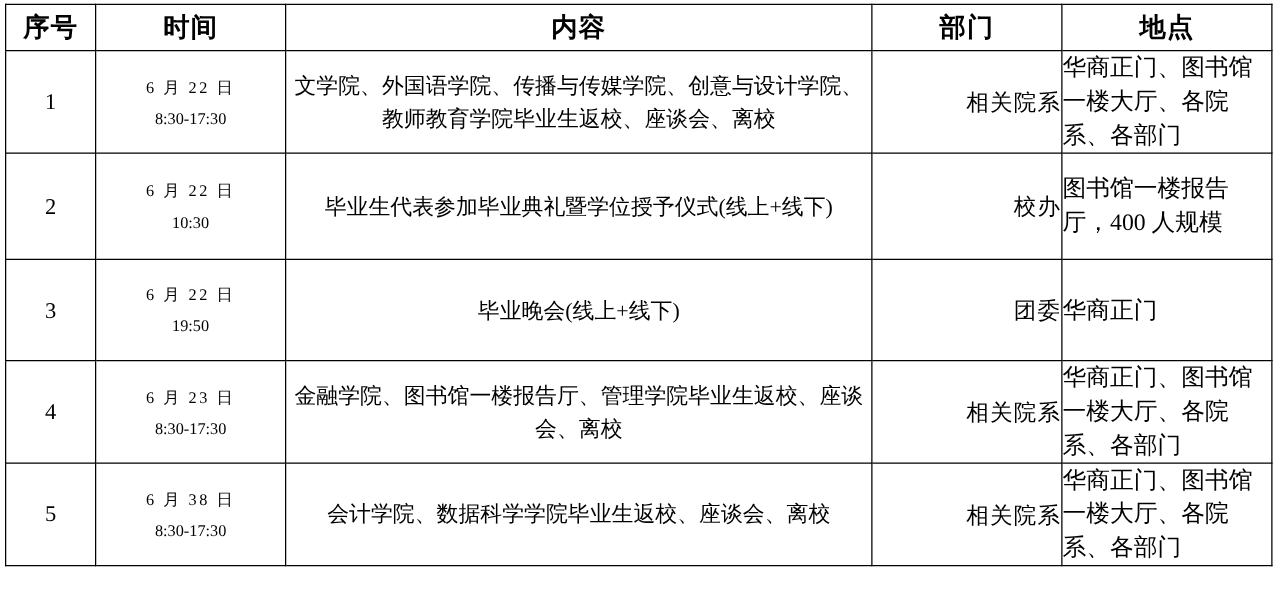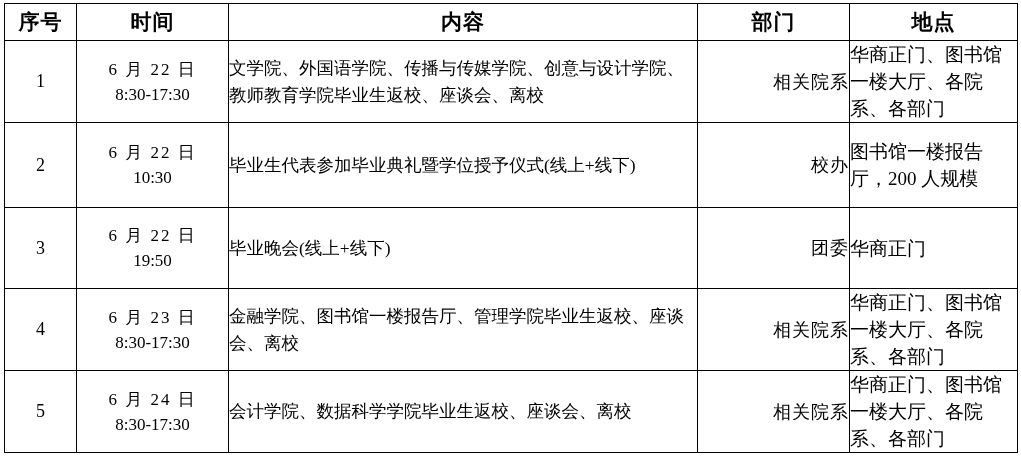--- a/index.html
+++ b/index.html
@@ -45,34 +45,34 @@
     height: 36px;
     letter-spacing: 1px;
   }
   td.cell-index {
     text-align: center;
     font-size: 18px;
     font-family: "Liberation Serif", serif;
   }
   td.cell-time {
     text-align: center;
-    font-size: 17px;
+    font-size: 13px;
     line-height: 25px;
     padding: 4px 6px;
   }
   td.cell-time .t-date {
     display: block;
     letter-spacing: 2px;
   }
   td.cell-time .t-hours {
     display: block;
     letter-spacing: 0px;
   }
   td.cell-content {
-    text-align: left;
+    text-align: center;
     font-size: 17.5px;
     line-height: 27px;
     padding: 6px 8px 6px 10px;
   }
   td.cell-dept {
     text-align: right;
     font-size: 18px;
     letter-spacing: 1px;
   }
   td.cell-place {
@@ -120,21 +120,21 @@
         <td class="cell-place">华商正门、图书馆一楼大厅、各院系、各部门</td>
       </tr>
       <tr class="row-2">
         <td class="cell-index">2</td>
         <td class="cell-time">
           <span class="t-date">6 月 22 日</span>
           <span class="t-hours">10:30</span>
         </td>
         <td class="cell-content">毕业生代表参加毕业典礼暨学位授予仪式(线上+线下)</td>
         <td class="cell-dept">校办</td>
-        <td class="cell-place">图书馆一楼报告厅，200 人规模</td>
+        <td class="cell-place">图书馆一楼报告厅，400 人规模</td>
       </tr>
       <tr class="row-3">
         <td class="cell-index">3</td>
         <td class="cell-time">
           <span class="t-date">6 月 22 日</span>
           <span class="t-hours">19:50</span>
         </td>
         <td class="cell-content">毕业晚会(线上+线下)</td>
         <td class="cell-dept">团委</td>
         <td class="cell-place">华商正门</td>
@@ -145,21 +145,21 @@
           <span class="t-date">6 月 23 日</span>
           <span class="t-hours">8:30-17:30</span>
         </td>
         <td class="cell-content">金融学院、图书馆一楼报告厅、管理学院毕业生返校、座谈会、离校</td>
         <td class="cell-dept">相关院系</td>
         <td class="cell-place">华商正门、图书馆一楼大厅、各院系、各部门</td>
       </tr>
       <tr class="row-5">
         <td class="cell-index">5</td>
         <td class="cell-time">
-          <span class="t-date">6 月 24 日</span>
+          <span class="t-date">6 月 38 日</span>
           <span class="t-hours">8:30-17:30</span>
         </td>
         <td class="cell-content">会计学院、数据科学学院毕业生返校、座谈会、离校</td>
         <td class="cell-dept">相关院系</td>
         <td class="cell-place">华商正门、图书馆一楼大厅、各院系、各部门</td>
       </tr>
     </tbody>
   </table>
 </div>
 

